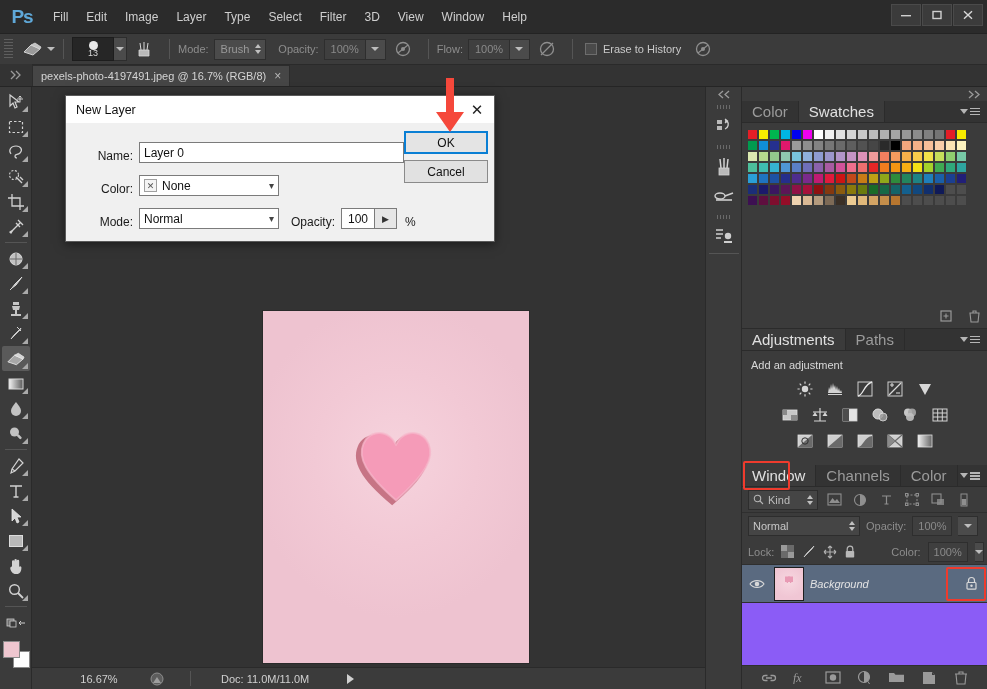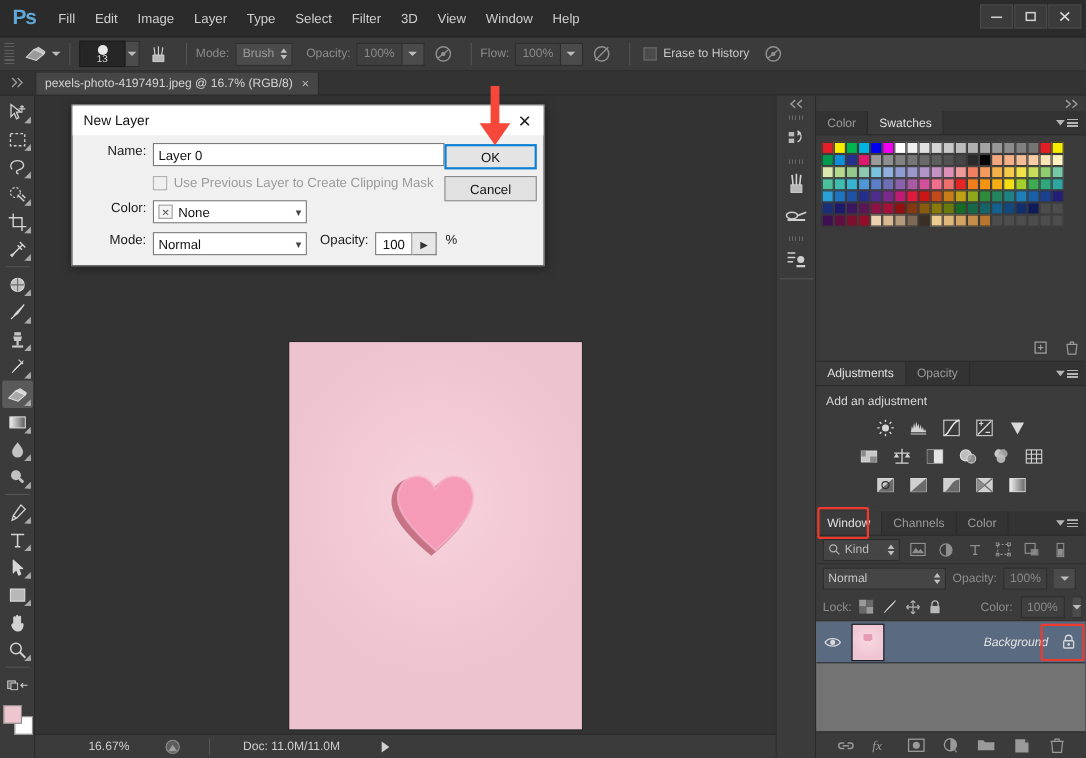--- a/index.html
+++ b/index.html
@@ -166,21 +166,21 @@
     width:246px;flex:0 0 246px;background:#3b3b3b;border-left:1px solid #2a2a2a;
     display:flex;flex-direction:column;
   }
   .panel-collapse{height:14px;display:flex;align-items:center;justify-content:flex-end;padding-right:6px;background:#3b3b3b;}
   .panel{ background:#3b3b3b; }
   .tabrow{
     height:22px;background:#333333;display:flex;align-items:stretch;position:relative;
     border-bottom:1px solid #2b2b2b;
   }
   .ptab{
-    padding:0 10px;display:flex;align-items:center;color:#9b9b9b;font-size:11px;
+    padding:0 10px;display:flex;align-items:center;color:#9b9b9b;font-size:15px;
     background:#333;border-right:1px solid #2b2b2b;
   }
   .ptab.active{ background:#3b3b3b;color:#e0e0e0; }
   .pmenu{ margin-left:auto;display:flex;align-items:center;padding-right:7px;gap:2px; }
   .pmenu .tri{width:0;height:0;border-left:4px solid transparent;border-right:4px solid transparent;border-top:5px solid #b5b5b5;}
   .pmenu .lines{width:10px;height:8px;
     background:repeating-linear-gradient(to bottom,#b5b5b5 0 1.5px,transparent 1.5px 3px);}
 
   .swatchgrid{ padding:6px 4px 8px 5px; display:grid; grid-template-columns:repeat(20,11px); gap:0px; }
   .swatch{ width:11px;height:11px;border:1px solid #3b3b3b; }
@@ -197,21 +197,21 @@
     display:flex;align-items:center;gap:4px;padding:0 4px;font-size:11px;
   }
   .ficon{ width:20px;height:20px;display:flex;align-items:center;justify-content:center; }
   .modesrow{ height:26px;display:flex;align-items:center;padding:0 6px;gap:6px;}
   .modesel{
     height:20px;width:112px;background:#454545;border:1px solid #2d2d2d;color:#c7c7c7;
     display:flex;align-items:center;padding:0 4px;font-size:11px;
   }
   .lockrow{ height:26px;display:flex;align-items:center;padding:0 6px;gap:7px;border-bottom:1px solid #2f2f2f;}
   .lockicon{width:16px;height:16px;display:flex;align-items:center;justify-content:center;}
-  .layerlist{ flex:1;background:#737373;overflow:hidden;text-align:right; }
+  .layerlist{ flex:1;background:#8b5cf6;overflow:hidden; }
   .layerrow{
     height:38px;background:#5a6a80;display:flex;align-items:center;padding:0 4px;gap:6px;
     border-bottom:1px solid #2f2f2f;position:relative;
   }
   .eye{ width:22px;display:flex;align-items:center;justify-content:center; }
   .thumb{
     width:30px;height:34px;border:1px solid #1d1d1d;
     background:radial-gradient(ellipse 60% 50% at 50% 42%, #f7d7e0 0%, #f0c6d4 100%);
     position:relative;
   }
@@ -236,21 +236,21 @@
     background:#f0f0f0;border:1px solid #5a5a5a;
     box-shadow:0 2px 10px rgba(0,0,0,.5);z-index:50;
     font-family:"Liberation Sans", sans-serif;
   }
   .dlg-title{
     height:27px;background:#ffffff;display:flex;align-items:center;
     padding:0 4px 0 10px;color:#111;font-size:12.5px;
   }
   .dlg-close{ margin-left:auto;width:26px;height:26px;display:flex;align-items:center;justify-content:center;color:#222;font-size:15px; }
   .dlg-body{ padding:7px 10px 0 10px;position:relative;height:120px; }
-  .drow{ display:flex;align-items:flex-start;margin-bottom:8px; }
+  .drow{ display:flex;align-items:flex-end;margin-bottom:8px;margin-top:12px; }
   .dlabel{ width:57px;text-align:right;color:#1a1a1a;font-size:12px;margin-right:6px; }
   .dinput{
     height:21px;width:265px;background:#fff;border:1px solid #7b7b7b;color:#111;font-size:12px;
     display:flex;align-items:center;padding:0 4px;
   }
   .dcheckrow{ display:flex;align-items:center;margin:0 0 9px 63px; }
   .dcheck{ width:13px;height:13px;border:1px solid #b0b0b0;background:#f0f0f0;margin-right:6px; }
   .dchecklabel{ color:#9a9a9a;font-size:12px; }
   .dselect{
     height:21px;width:140px;background:#fff;border:1px solid #7b7b7b;color:#111;font-size:12px;
@@ -761,21 +761,21 @@
             <svg width="13" height="14" viewBox="0 0 13 14">
                 <path d="M2 4 h9 l-1 9 h-7 z M5 2 h3 v2 h-3 z" fill="none" stroke="#9a9a9a" stroke-width="1.1"></path>
               </svg>
           </div>
         </div>
       </div>
 
       <div class="panel">
         <div class="tabrow">
           <div class="ptab active">Adjustments</div>
-          <div class="ptab">Opacity</div>
+          <div class="ptab">Paths</div>
           <div class="pmenu">
               <span class="tri"></span>
               <span class="lines"></span>
             </div>
         </div>
         <div class="addadj">Add an adjustment</div>
 
         <div class="adjrow">
           <div class="adjbtn">
             <svg width="18" height="18" viewBox="0 0 18 18">
@@ -1082,24 +1082,20 @@
     <span>New Layer</span>
     <span class="dlg-close">✕</span>
   </div>
   <div class="dlg-body">
 
     <div class="drow">
       <div class="dlabel">Name:</div>
       <div class="dinput">Layer 0</div>
     </div>
 
-    <div class="dcheckrow">
-      <div class="dcheck"></div>
-      <div class="dchecklabel">Use Previous Layer to Create Clipping Mask</div>
-    </div>
 
     <div class="drow">
       <div class="dlabel">Color:</div>
       <div class="dselect">
         <span class="nonebox">✕</span>
         <span>None</span>
         <span class="chev">▾</span>
       </div>
     </div>
 

